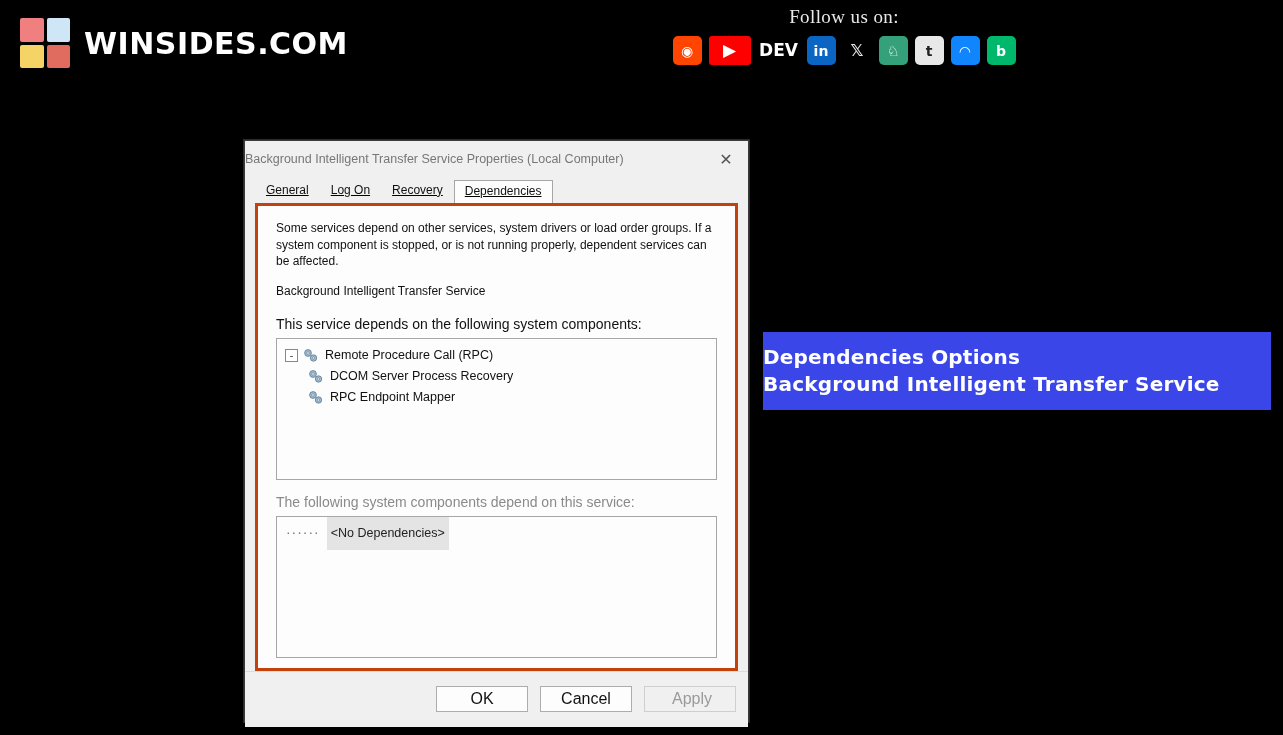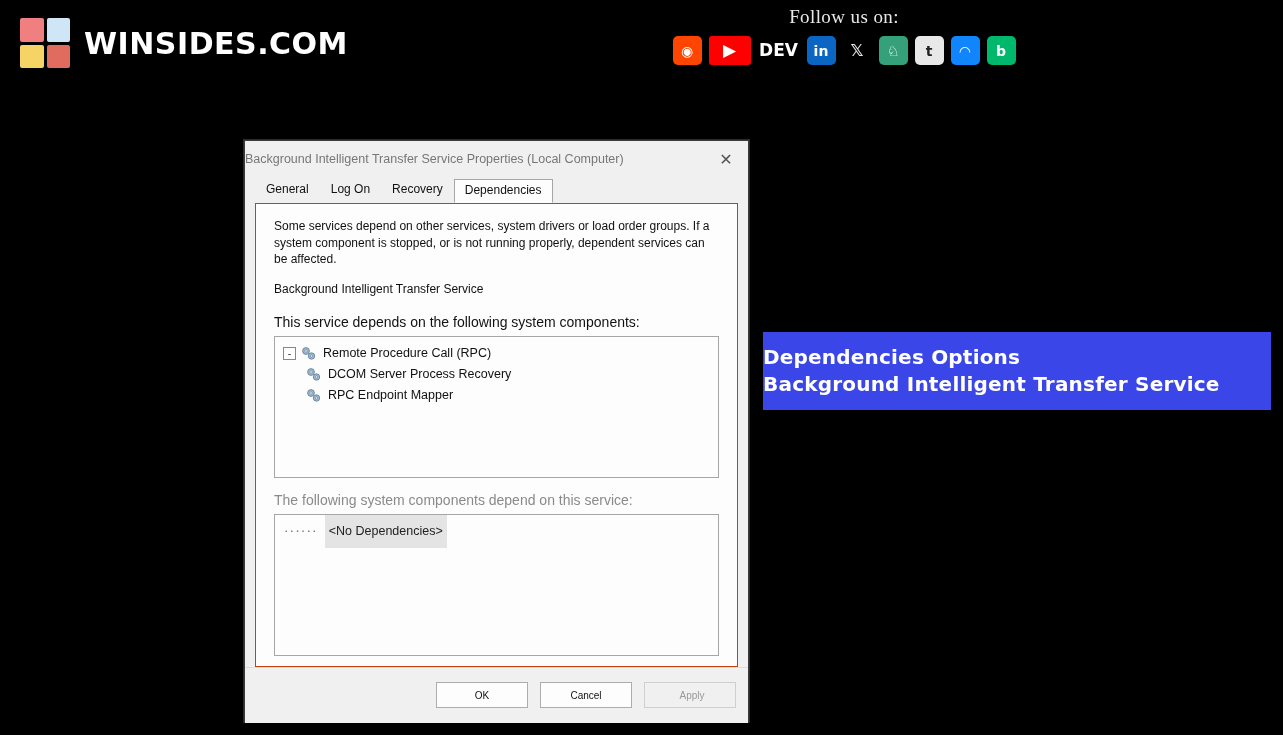--- a/index.html
+++ b/index.html
@@ -84,46 +84,47 @@
   }
   #close-btn {
     position: absolute; right: 0; top: 0;
     width: 44px; height: 36px;
     display: flex; align-items: center; justify-content: center;
     color: #555; font-size: 16px;
     cursor: pointer;
   }
 
   #tabstrip {
-    display: flex; align-items: center;
+    display: flex; align-items: flex-end;
     padding-left: 10px;
     height: 26px;
     background: #f0f0f0;
     flex: 0 0 auto;
+    text-decoration: underline;
   }
   .tab {
     font-size: 12px;
     color: #111;
     padding: 4px 10px 5px 10px;
     border: 1px solid transparent;
     background: transparent;
     cursor: pointer;
     line-height: 1.1;
   }
   .tab.active {
     background: #fdfdfd;
     border: 1px solid #a6a6a6;
     border-bottom-color: #fdfdfd;
     position: relative; top: 1px;
   }
   #tabpanel {
     flex: 1 1 auto;
     margin: 0 10px;
     background: #fdfdfd;
-    border: 1px solid #c2410c;
+    border: 3px solid #c2410c;
     padding: 14px 18px 10px 18px;
     position: relative;
   }
   .desc {
     font-size: 12px;
     color: #111;
     line-height: 1.38;
     margin: 0 0 14px 0;
   }
   .svc-name {
@@ -188,21 +189,21 @@
     height: 56px;
     flex: 0 0 auto;
     background: #f0f0f0;
     display: flex; align-items: center; justify-content: flex-end;
     gap: 12px;
     padding-right: 12px;
     border-top: 1px solid #dcdcdc;
   }
   .dlg-btn {
     width: 92px; height: 26px;
-    font-size: 10px;
+    font-size: 16px;
     background: #fdfdfd;
     border: 1px solid #adadad;
     color: #111;
     cursor: pointer;
     font-family: "Liberation Sans", sans-serif;
   }
   .dlg-btn.disabled { color: #9a9a9a; background: #f0f0f0; border-color: #cfcfcf; cursor: default; padding-left: 10px; }
 
   
   #callout {

